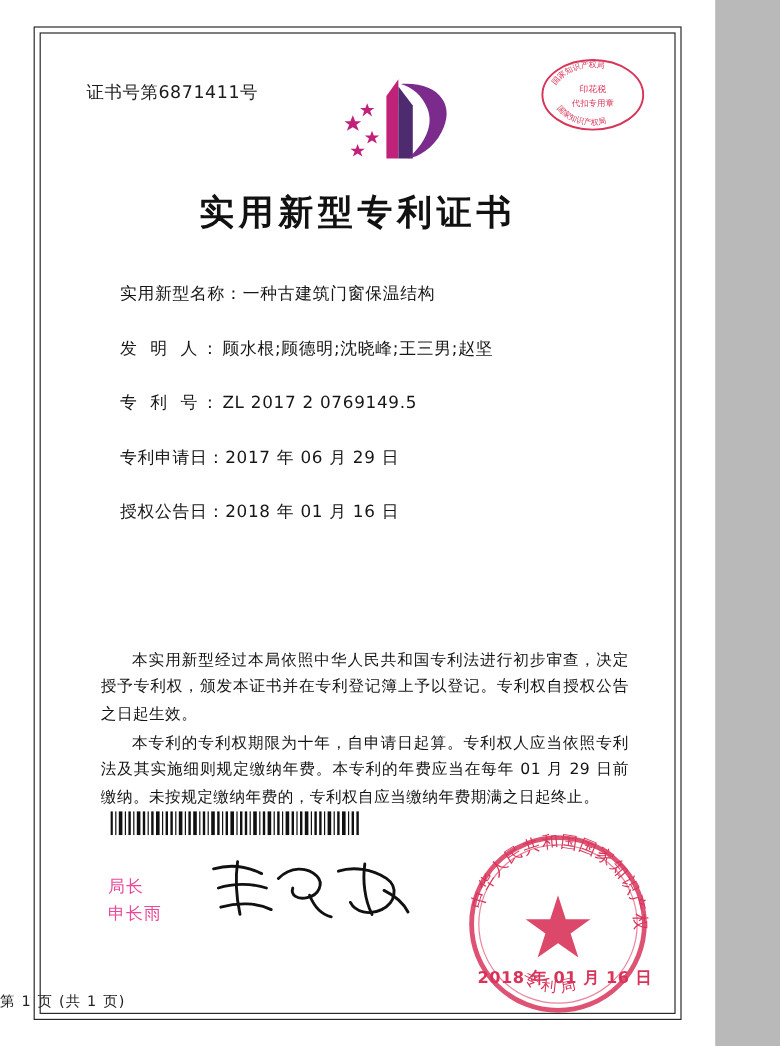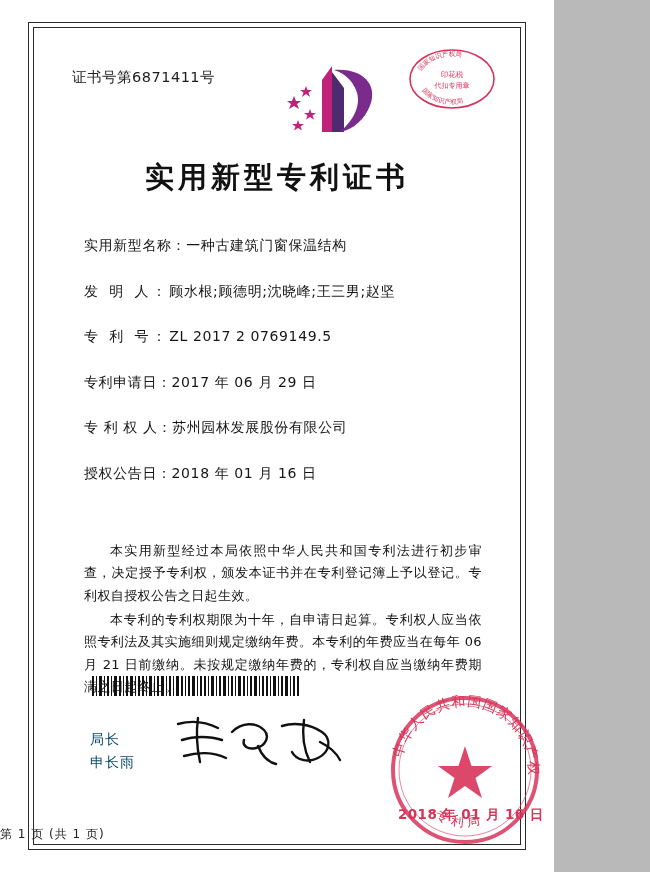--- a/index.html
+++ b/index.html
@@ -5,21 +5,21 @@
   html, body {
     margin: 0;
     padding: 0;
     background: #b9b9b9;
   }
   body {
     font-family: "DejaVu Sans", "Liberation Sans", sans-serif;
   }
   .page {
     position: relative;
-    width: 554px;
+    width: 596px;
     height: 872px;
     background: #ffffff;
     overflow: hidden;
   }
   .border-outer {
     position: absolute;
     left: 28px;
     top: 22px;
     right: 28px;
     bottom: 22px;
@@ -84,20 +84,21 @@
   }
   .field {
     font-size: 14px;
     color: #161616;
     margin-bottom: 26px;
     line-height: 1.4;
     letter-spacing: 0.6px;
   }
   .field .lbl {
     display: inline;
+    margin-left: 16px;
   }
   .field .val {
     display: inline;
     font-weight: 400;
   }
   .field.spaced .lbl {
     letter-spacing: 3.4px;
   }
 
   .body-text {
@@ -123,21 +124,21 @@
     top: 676px;
     width: 208px;
     height: 20px;
   }
 
   .sign-block {
     position: absolute;
     left: 90px;
     top: 728px;
     font-size: 14px;
-    color: #0c4a6e;
+    color: #ec4899;
     line-height: 1.65;
     letter-spacing: 1px;
   }
   .signature {
     position: absolute;
     left: 170px;
     top: 712px;
     width: 180px;
     height: 64px;
   }
@@ -223,30 +224,27 @@
     <div class="field spaced">
       <span class="lbl">发 明 人：</span><span class="val">顾水根;顾德明;沈晓峰;王三男;赵坚</span>
     </div>
     <div class="field spaced">
       <span class="lbl">专 利 号：</span><span class="val">ZL 2017 2 0769149.5</span>
     </div>
     <div class="field">
       <span class="lbl">专利申请日：</span><span class="val">2017 年 06 月 29 日</span>
     </div>
     <div class="field">
-      <span class="lbl">专 利 权 人：</span><span class="val">苏州园林发展股份有限公司</span>
-    </div>
-    <div class="field">
       <span class="lbl">授权公告日：</span><span class="val">2018 年 01 月 16 日</span>
     </div>
   </div>
 
   <div class="body-text">
     <p>本实用新型经过本局依照中华人民共和国专利法进行初步审查，决定授予专利权，颁发本证书并在专利登记簿上予以登记。专利权自授权公告之日起生效。</p>
-    <p>本专利的专利权期限为十年，自申请日起算。专利权人应当依照专利法及其实施细则规定缴纳年费。本专利的年费应当在每年 06 月 21 日前缴纳。未按规定缴纳年费的，专利权自应当缴纳年费期满之日起终止。</p>
+    <p>本专利的专利权期限为十年，自申请日起算。专利权人应当依照专利法及其实施细则规定缴纳年费。本专利的年费应当在每年 01 月 29 日前缴纳。未按规定缴纳年费的，专利权自应当缴纳年费期满之日起终止。</p>
   </div>
 
   <div class="barcode">
     <svg viewBox="0 0 208 20" width="208" height="20" preserveAspectRatio="none" xmlns="http://www.w3.org/2000/svg">
       <g fill="#111">
         <rect x="0" y="0" width="2" height="20"></rect>
           <rect x="4" y="0" width="1" height="20"></rect>
         <rect x="7" y="0" width="3" height="20"></rect>
           <rect x="12" y="0" width="1" height="20"></rect>
         <rect x="15" y="0" width="2" height="20"></rect>

